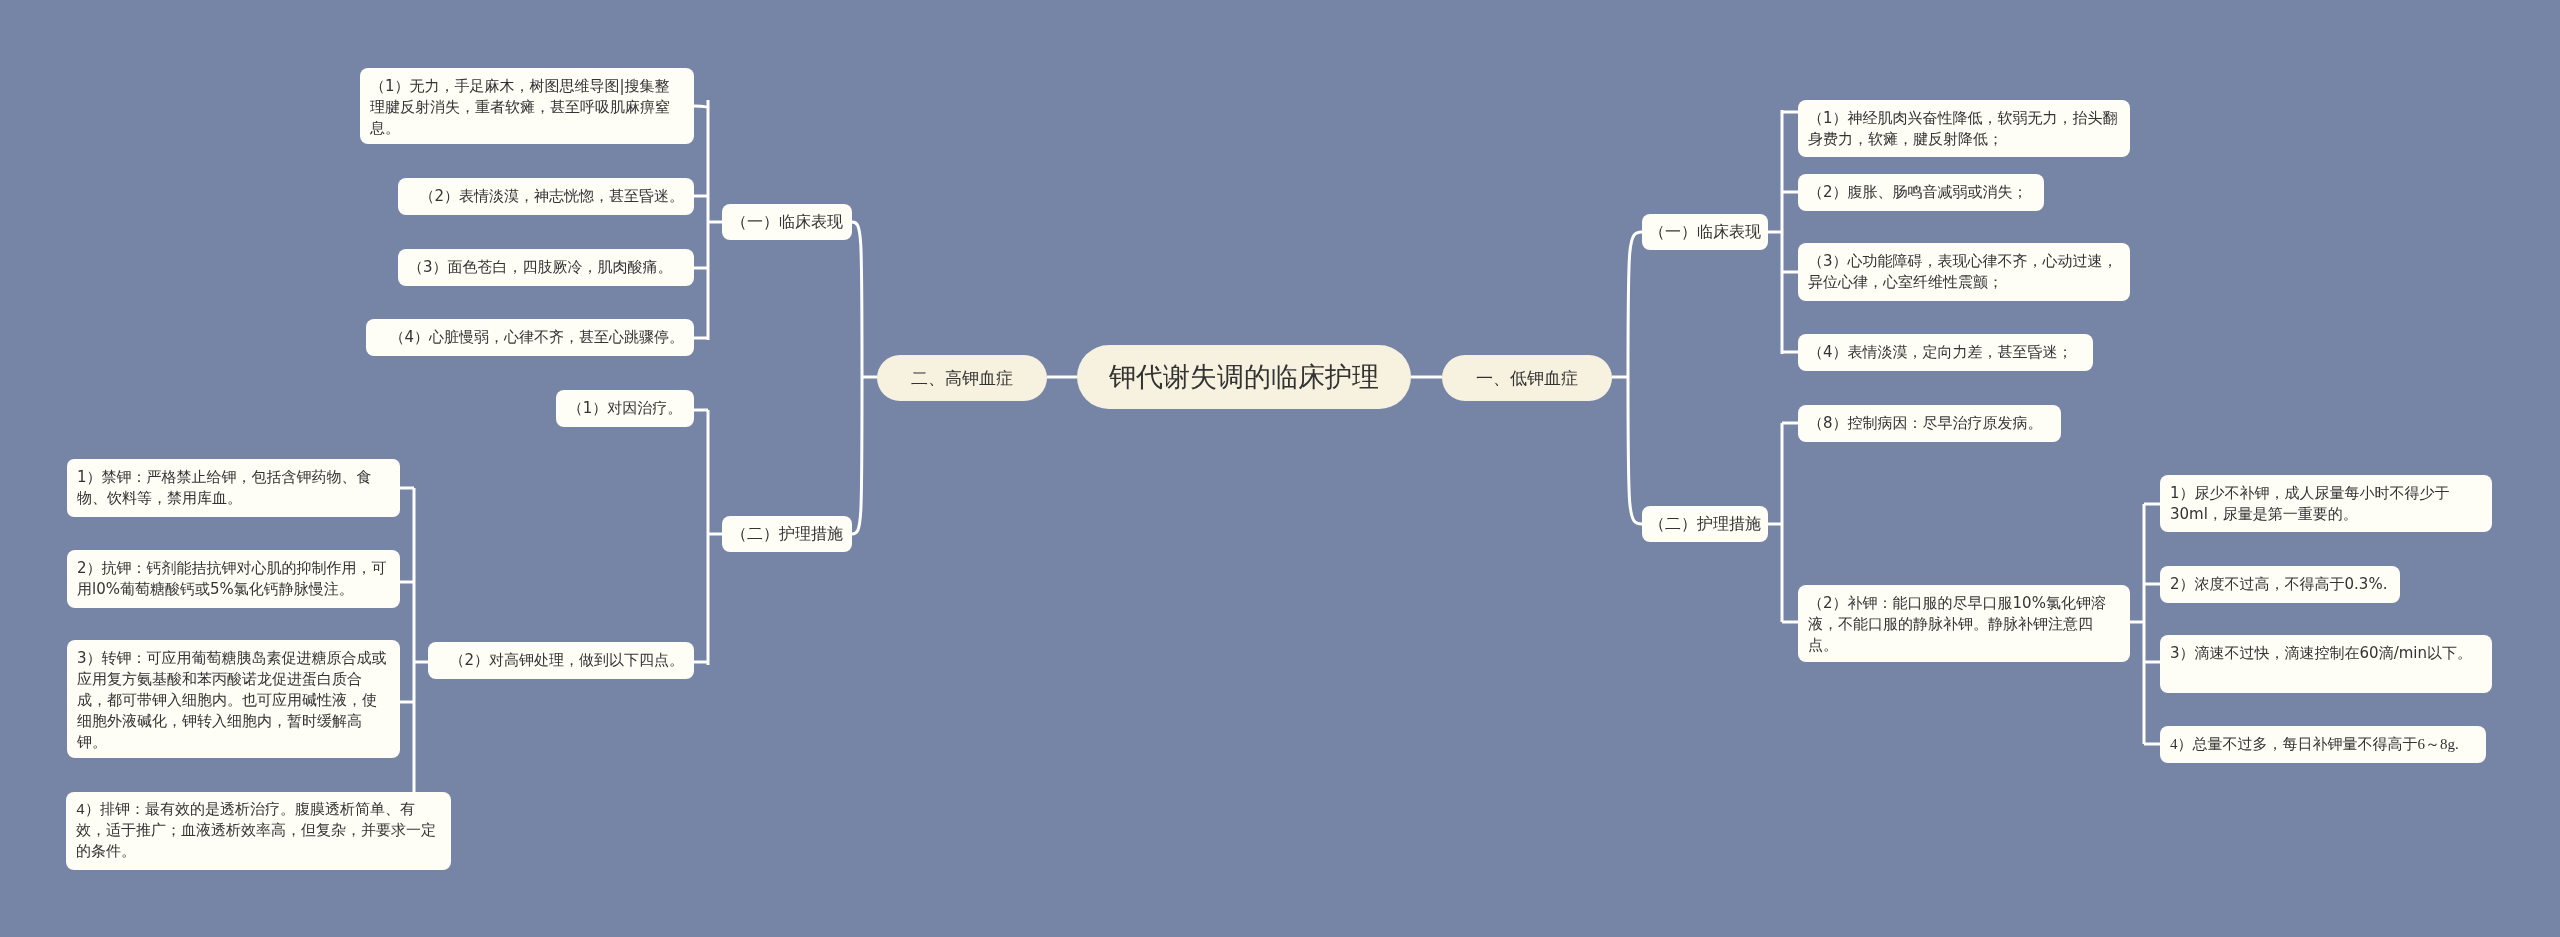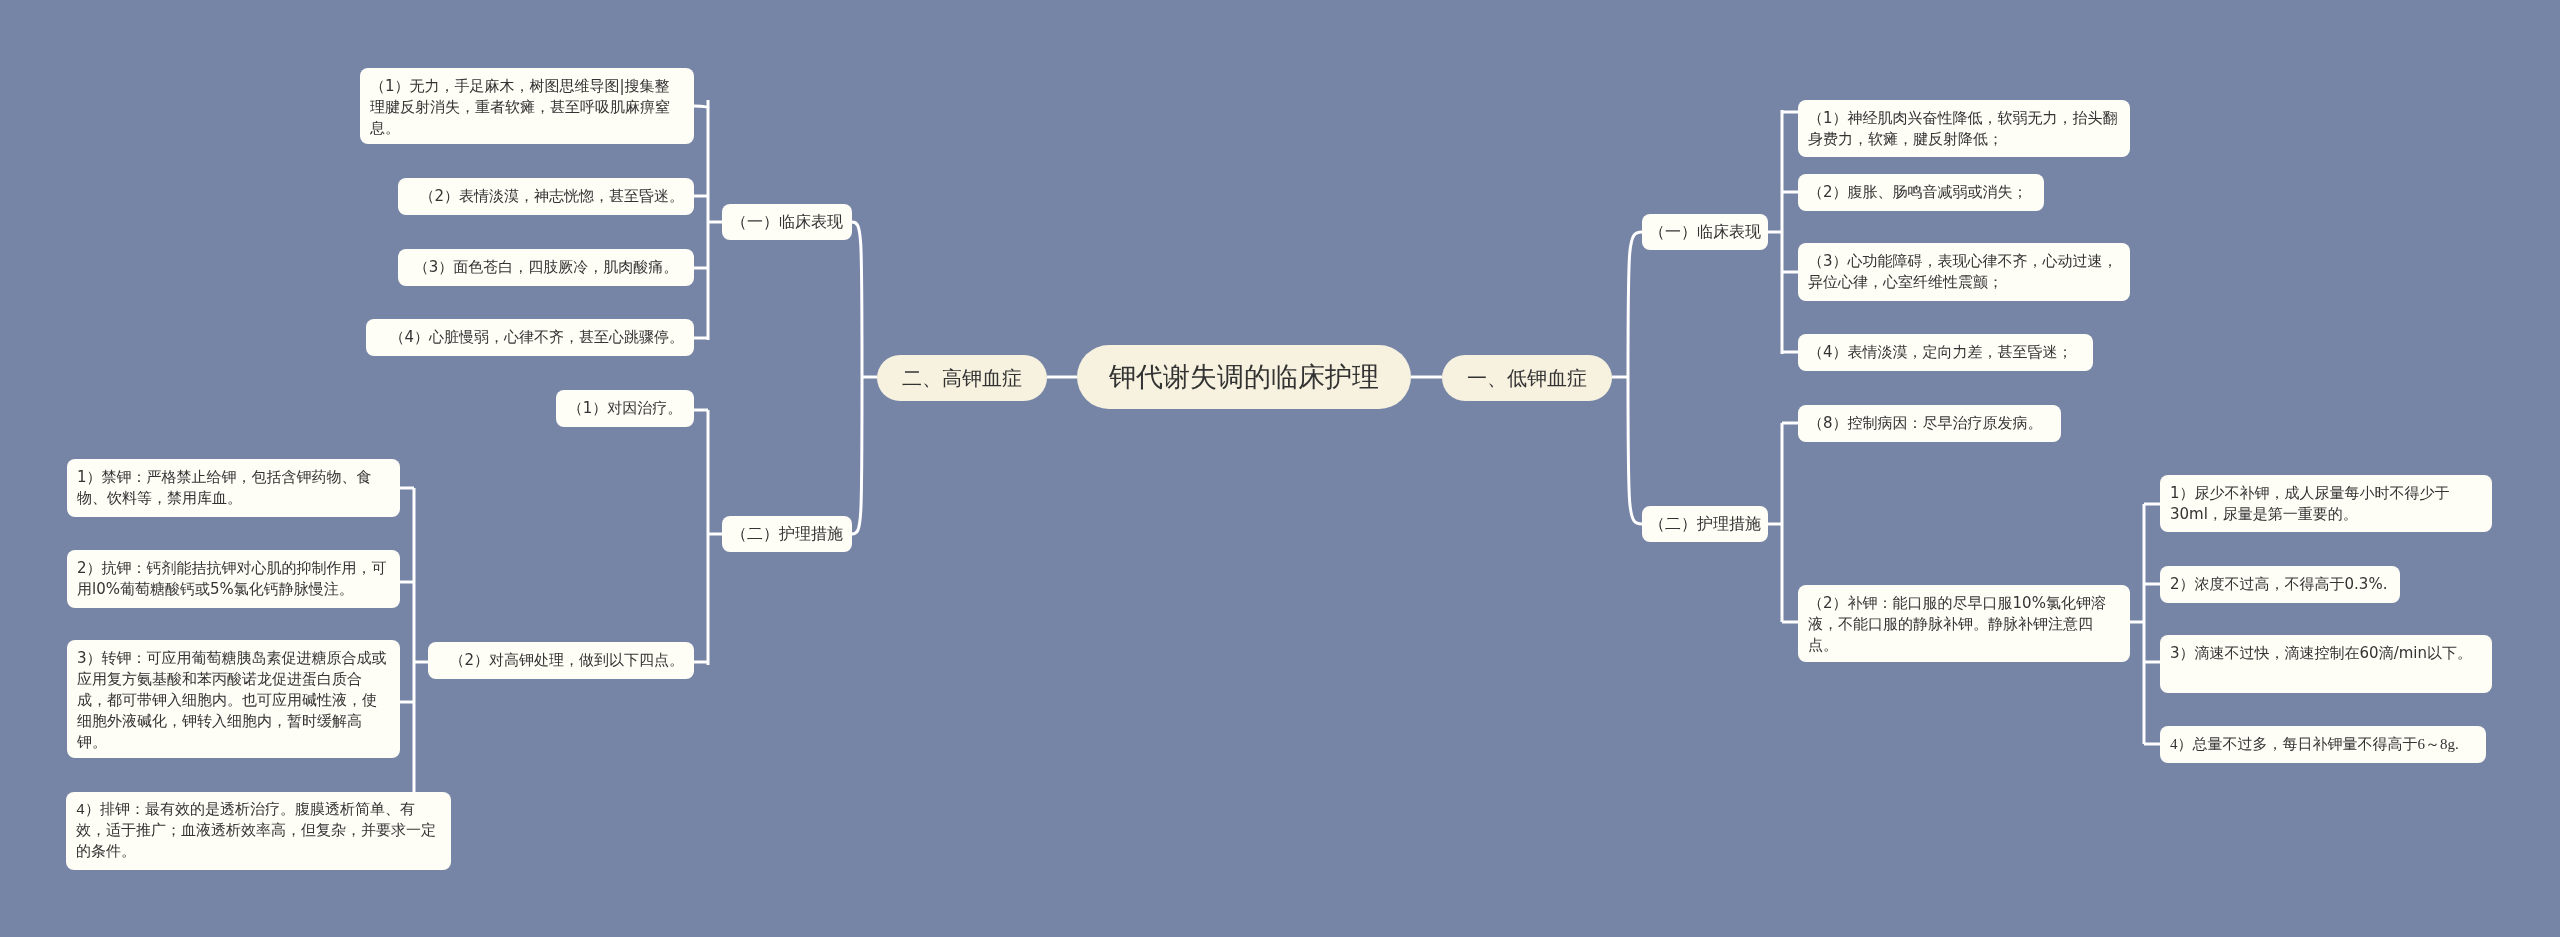--- a/index.html
+++ b/index.html
@@ -4,21 +4,21 @@
 <style>
   html, body { margin:0; padding:0; }
   body { width:2560px; height:937px; background:#7685a6; position:relative; overflow:hidden;
          font-family:"DejaVu Sans","Liberation Sans",sans-serif; }
   svg.lines { position:absolute; left:0; top:0; }
   .node { position:absolute; background:#fefdf6; color:#333; border-radius:8px;
           font-size:15px; line-height:21px; padding:8px 10px; box-sizing:border-box; }
   .root { position:absolute; background:#f7f2df; color:#333; border-radius:32px;
           font-size:27px; text-align:left; box-sizing:border-box; display:flex; align-items:center; justify-content:center; }
   .main { position:absolute; background:#f7f2df; color:#333; border-radius:24px;
-          font-size:20px; display:flex; align-items:center; justify-content:center; box-sizing:border-box; }
+          font-size:17px; display:flex; align-items:center; justify-content:center; box-sizing:border-box; }
   .sub { position:absolute; background:#fefdf6; color:#333; border-radius:8px; font-size:16px;
          display:flex; align-items:center; justify-content:center; box-sizing:border-box; }
 </style>
 </head>
 <body>
 
 <svg class="lines" width="2560" height="937">
   <g fill="none" stroke="#ffffff" stroke-width="3">
 
     <path d="M1077 377 L1047 377"></path>
@@ -89,35 +89,35 @@
 <div class="sub" style="left:722px;top:516px;width:130px;height:36px;">
   <span>（二）护理措施</span>
 </div>
 
 <div class="node" style="left:360px;top:68px;width:334px;height:76px;">
   <span>（1）无力，手足麻木，树图思维导图|搜集整理腱反射消失，重者软瘫，甚至呼吸肌麻痹窒息。</span>
 </div>
 <div class="node" style="left:398px;top:178px;width:296px;height:37px;text-align:right;">
   <span>（2）表情淡漠，神志恍惚，甚至昏迷。</span>
 </div>
-<div class="node" style="left:398px;top:249px;width:296px;height:37px;text-align:center;">
+<div class="node" style="left:398px;top:249px;width:296px;height:37px;text-align:left;">
   <span>（3）面色苍白，四肢厥冷，肌肉酸痛。</span>
 </div>
 <div class="node" style="left:366px;top:319px;width:328px;height:37px;text-align:right;">
   <span>（4）心脏慢弱，心律不齐，甚至心跳骤停。</span>
 </div>
 
 <div class="node" style="left:556px;top:390px;width:138px;height:37px;text-align:center;">
   <span>（1）对因治疗。</span>
 </div>
 <div class="node" style="left:428px;top:642px;width:266px;height:37px;text-align:right;">
   <span>（2）对高钾处理，做到以下四点。</span>
 </div>
 
-<div class="node" style="left:67px;top:459px;width:333px;height:58px;">
+<div class="node" style="left:67px;top:459px;width:333px;height:58px;border-radius:7px;">
   <span>1）禁钾：严格禁止给钾，包括含钾药物、食物、饮料等，禁用库血。</span>
 </div>
 <div class="node" style="left:67px;top:550px;width:333px;height:58px;">
   <span>2）抗钾：钙剂能拮抗钾对心肌的抑制作用，可用l0%葡萄糖酸钙或5%氯化钙静脉慢注。</span>
 </div>
 <div class="node" style="left:67px;top:640px;width:333px;height:118px;">
   <span>3）转钾：可应用葡萄糖胰岛素促进糖原合成或应用复方氨基酸和苯丙酸诺龙促进蛋白质合成，都可带钾入细胞内。也可应用碱性液，使细胞外液碱化，钾转入细胞内，暂时缓解高钾。</span>
 </div>
 <div class="node" style="left:66px;top:792px;width:385px;height:78px;font-family:Liberation Mono, monospace;">
   <span>4）排钾：最有效的是透析治疗。腹膜透析简单、有效，适于推广；血液透析效率高，但复杂，并要求一定的条件。</span>

